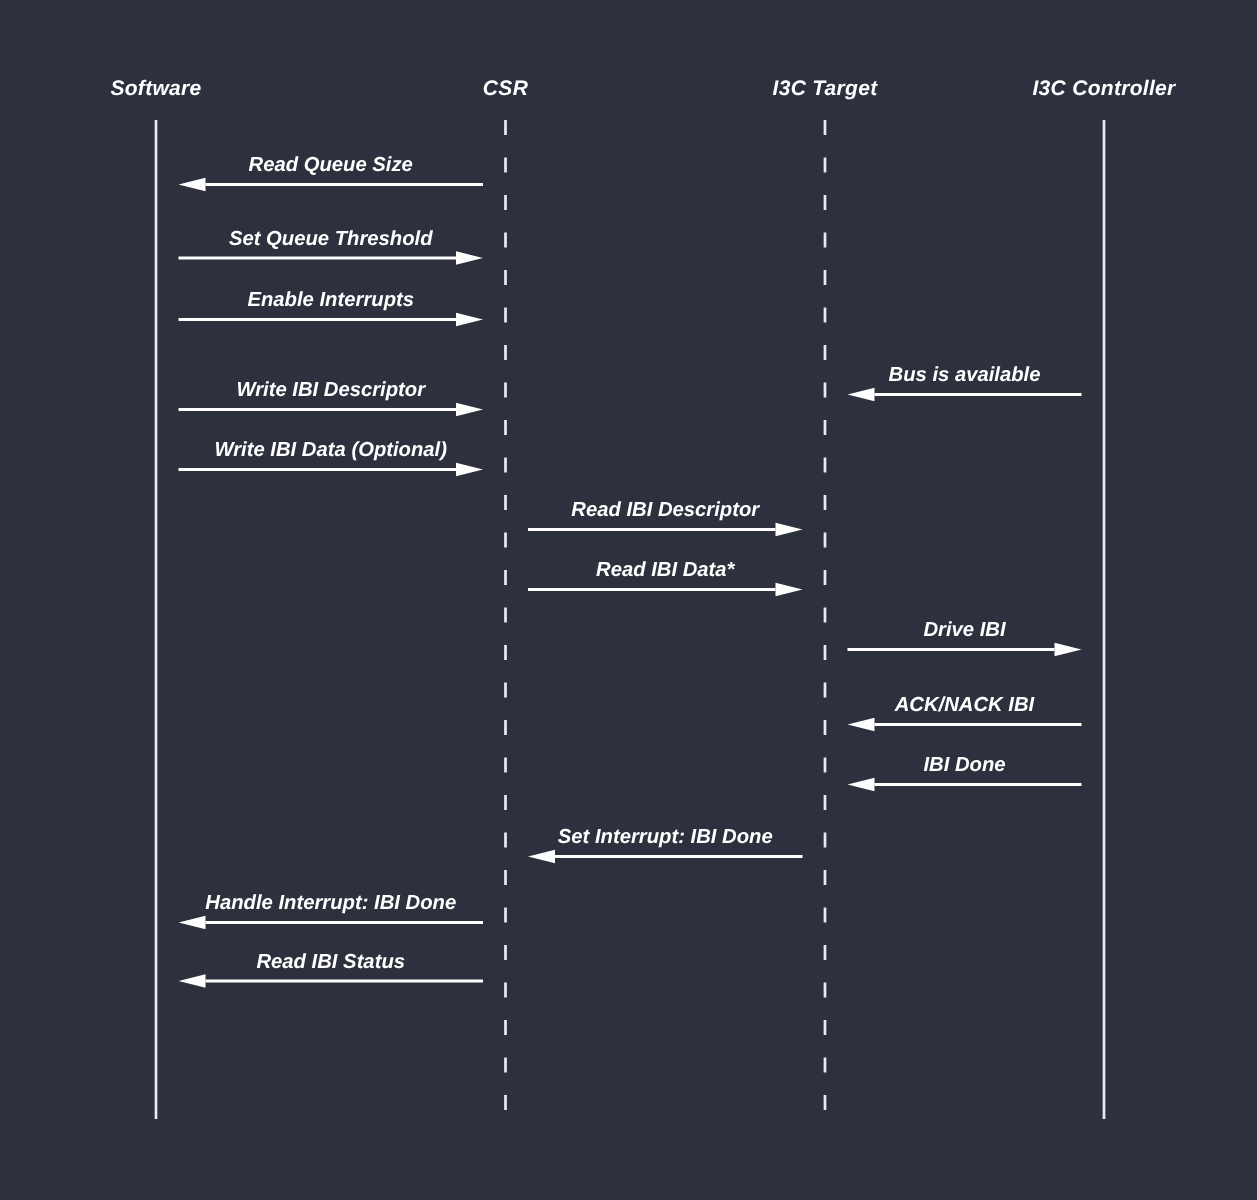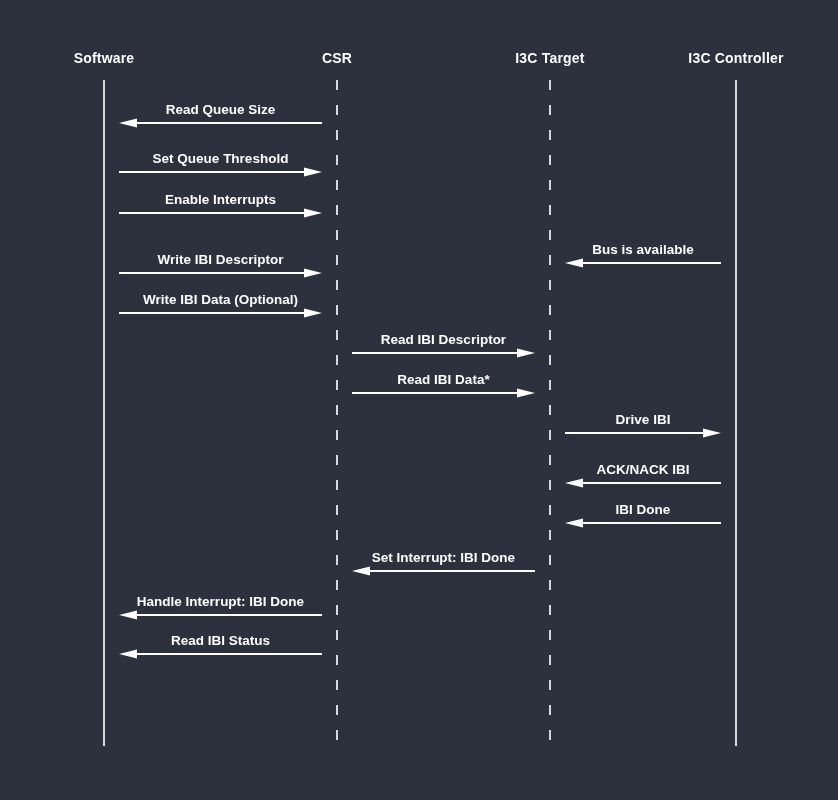--- a/index.html
+++ b/index.html
@@ -11,20 +11,21 @@
     margin: 0;
     padding: 0;
     width: 838px;
     height: 800px;
     overflow: hidden;
     background: var(--bg);
   }
   .diagram-wrap {
     width: 838px;
     height: 800px;
+    font-style: italic;
   }
   svg text {
     font-family: "Liberation Sans", "DejaVu Sans", sans-serif;
     font-weight: 700;
     fill: var(--text);
   }
   .participant-label {
     font-size: 14px;
     text-anchor: middle;
     letter-spacing: 0.2px;

